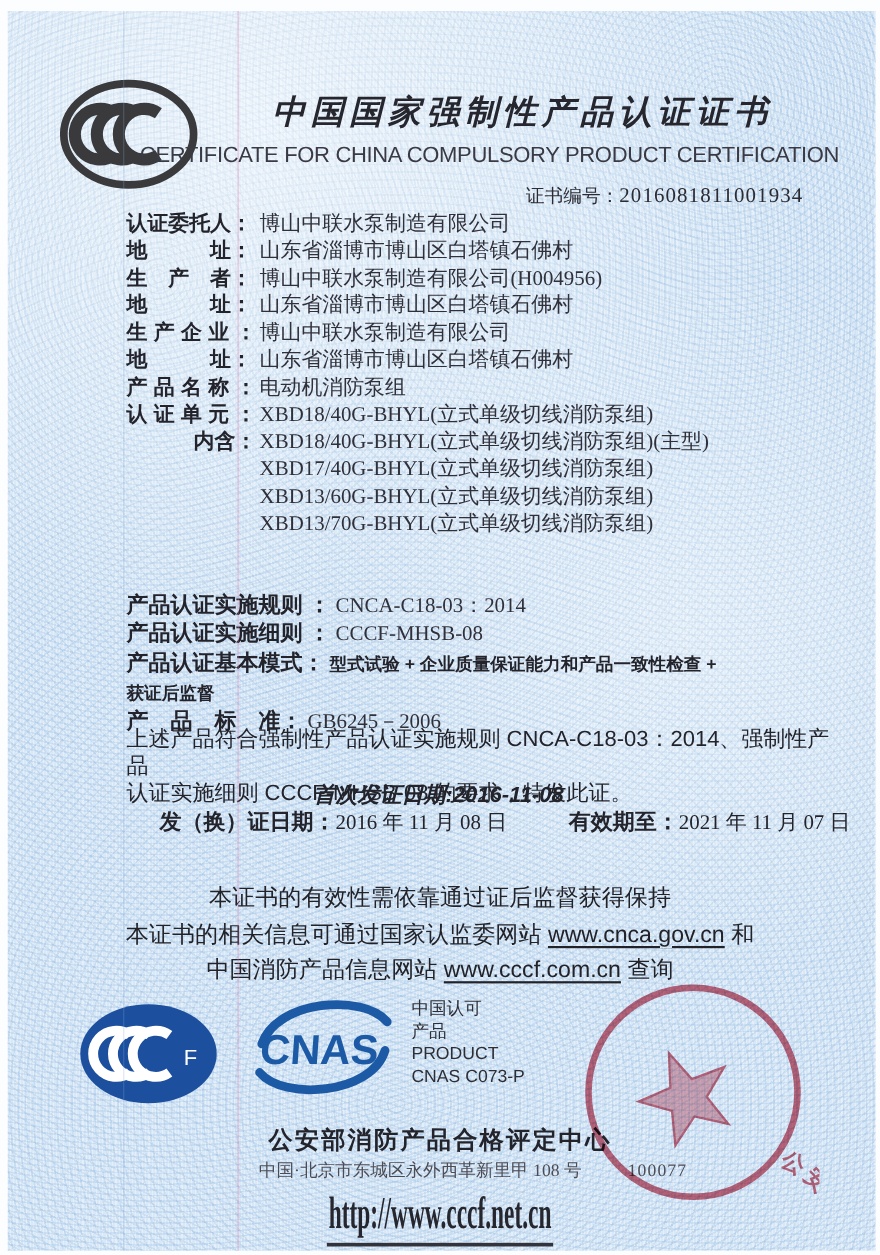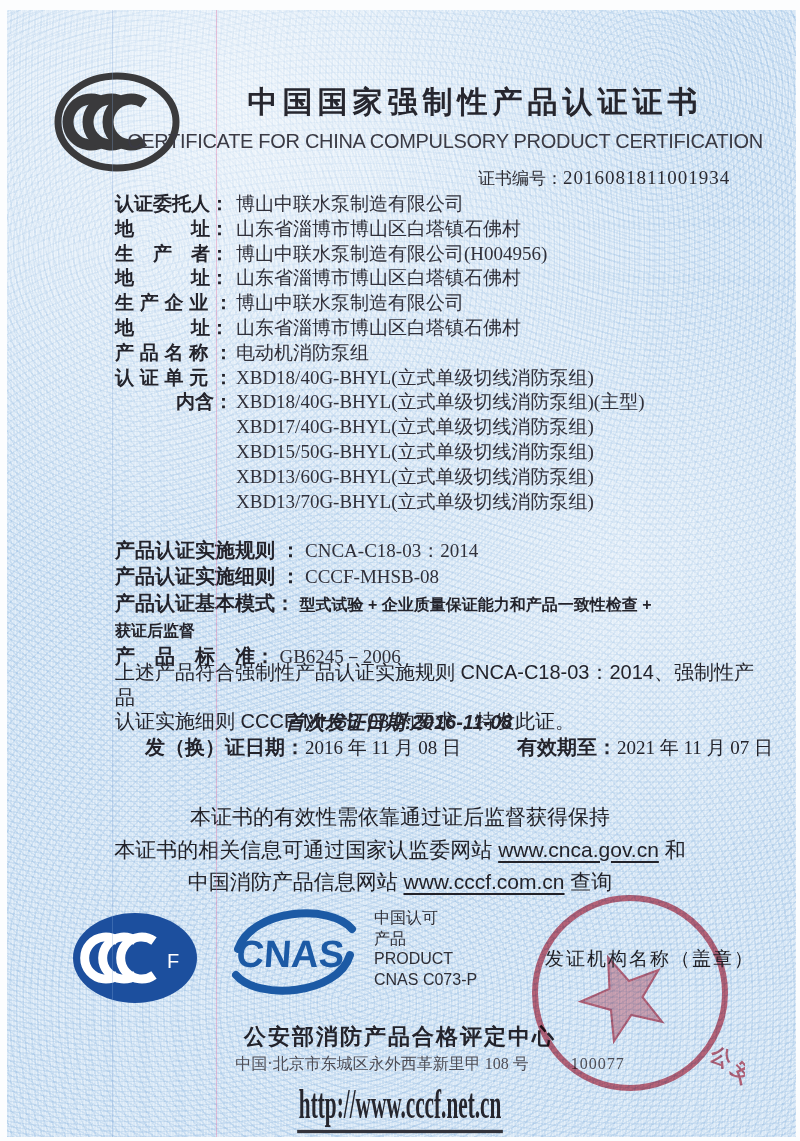--- a/index.html
+++ b/index.html
@@ -19,21 +19,21 @@
   .edge.l{left:0;top:0;width:7px;height:1141px;}
   .edge.r{right:0;top:0;width:4px;height:1141px;}
   .edge.b{left:0;bottom:0;width:800px;height:4px;}
   .scanline{position:absolute;top:0;width:1px;height:1141px;z-index:1;}
   .scanline.pink{left:216px;background:rgba(219,110,160,.40);}
   .scanline.blue{left:112px;background:rgba(130,165,215,.30);}
 
   .abs{position:absolute;}
   #ccc-logo{left:52px;top:70px;}
   #title{left:170px;top:82px;width:610px;text-align:center;font-size:30px;font-weight:600;
-         letter-spacing:5px;color:#26262e;}
+         letter-spacing:5px;color:#26262e;font-style:italic;}
   #subtitle{left:105px;top:130px;width:680px;text-align:center;font-size:20px;
             letter-spacing:-0.3px;color:#3a3a44;}
   #certno{left:478px;top:167px;font-size:17px;color:#2b2b33;}
   #certno .num{font-family:"Liberation Serif",serif;font-size:19px;letter-spacing:1px;margin-top:13px;}
 
   #fields{left:115px;top:192px;width:655px;}
   .frow{display:flex;line-height:24.8px;white-space:nowrap;}
   .fl{flex:none;display:inline-block;width:118px;font-weight:bold;font-size:19px;color:#23232b;}
   .fl.j{text-align:justify;text-align-last:justify;}
   .fl.r{text-align:right;}
@@ -138,24 +138,20 @@
       <div class="frow">
         <span class="fl r">内含：</span>
         <span class="fv">XBD18/40G-BHYL(立式单级切线消防泵组)(主型)</span>
       </div>
 
       <div class="frow">
         <span class="fl"></span>
         <span class="fv">XBD17/40G-BHYL(立式单级切线消防泵组)</span>
       </div>
 
-      <div class="frow">
-        <span class="fl"></span>
-        <span class="fv">XBD15/50G-BHYL(立式单级切线消防泵组)</span>
-      </div>
 
 
       <div class="frow">
         <span class="fl"></span>
         <span class="fv">XBD13/60G-BHYL(立式单级切线消防泵组)</span>
       </div>
 
       <div class="frow">
         <span class="fl"></span>
         <span class="fv">XBD13/70G-BHYL(立式单级切线消防泵组)</span>
@@ -240,21 +236,20 @@
     <g transform="rotate(-22 115 105)" fill="none">
       <circle cx="115" cy="105" r="95" stroke="#c64e62" stroke-width="6"></circle>
       <path id="stampArc" d="M115,178 A73,73 0 1 1 114.9,178" fill="none"></path>
       <text font-size="21" letter-spacing="3" fill="#c64e62" font-family="Liberation Serif, serif" font-weight="bold">
         <textPath href="#stampArc" startOffset="52">公安部消防产品合格评定中心</textPath>
       </text>
       <path transform="translate(108,108) scale(1.05)" d="M0,-42 L10,-13.8 L39.9,-13 L16.2,5.3 L24.7,34 L0,17 L-24.7,34 L-16.2,5.3 L-39.9,-13 L-10,-13.8 Z" fill="rgba(198,78,98,0.55)" stroke="#c64e62" stroke-width="2"></path>
     </g>
   </svg>
 
-  <div class="abs" id="issuer-label">发证机构名称（盖章）</div>
 
   <div class="abs" id="org-name">公安部消防产品合格评定中心</div>
 
   <div class="abs" id="address-line">
     <span>中国·北京市东城区永外西革新里甲 108 号</span><span class="post">100077</span>
   </div>
 
   <div class="abs" id="site-url">
     <span>http://www.cccf.net.cn</span>
   </div>

